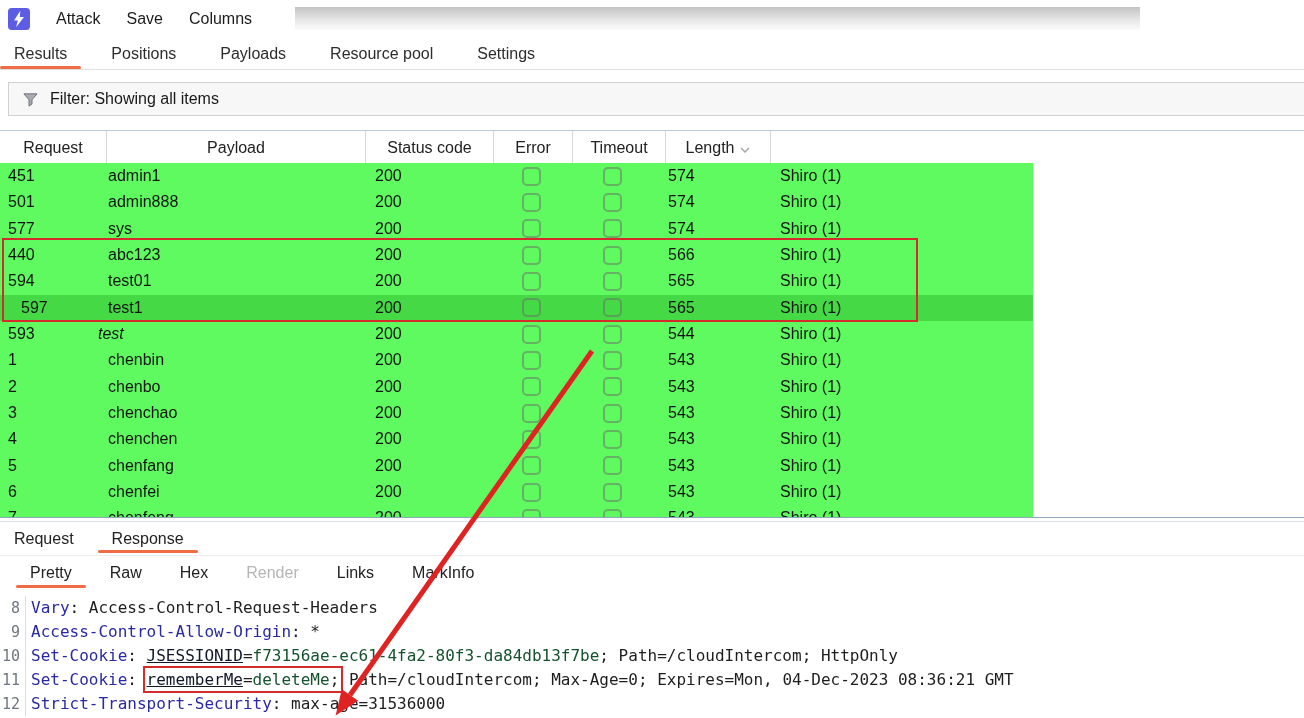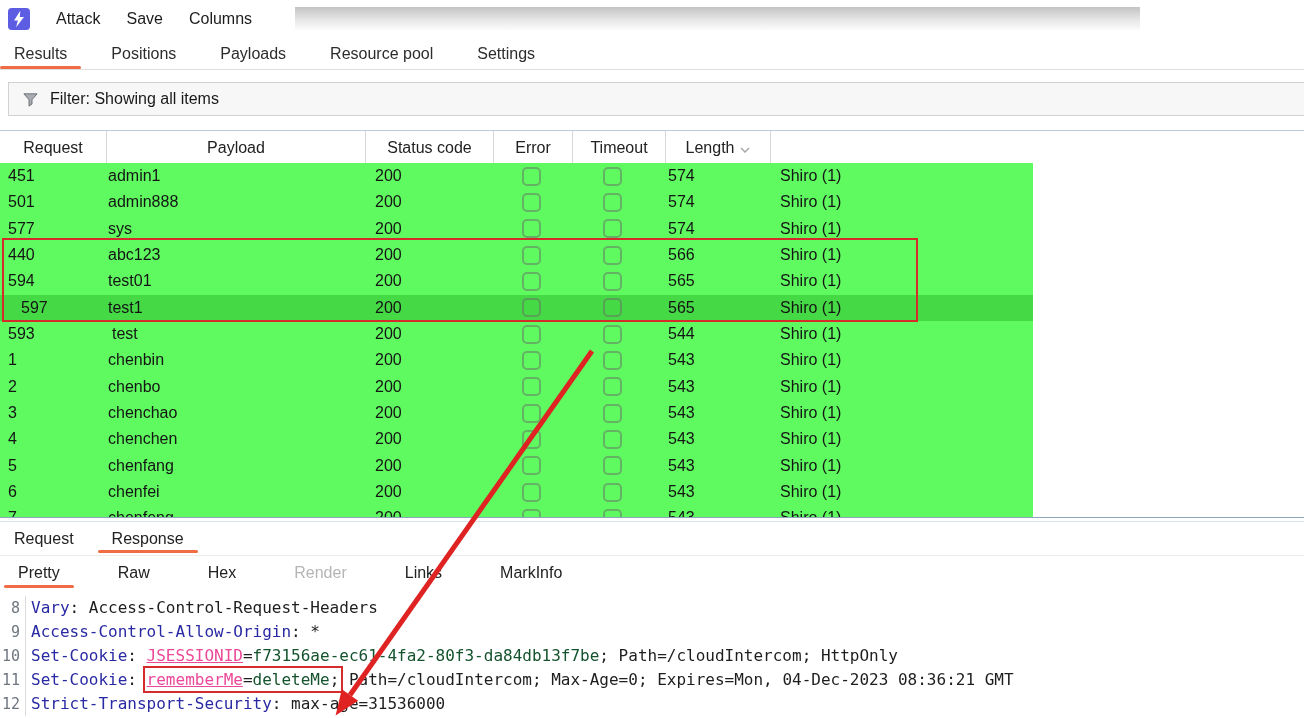--- a/index.html
+++ b/index.html
@@ -46,33 +46,33 @@
   .split { position:absolute; top:517px; left:0; right:0; height:5px; background:#fff;
            border-top:1px solid #8fa7bd; border-bottom:1px solid #d9e1ea; }
 
   
   .bpanel { position:absolute; top:522px; left:0; right:0; bottom:0; background:#fff; }
   .rrtabs { height:34px; display:flex; align-items:stretch; padding-left:14px; gap:38px;
             border-bottom:1px solid #ececec; }
   .etab, .vtab { position:relative; display:flex; align-items:center; font-size:16px; color:#222; cursor:default; }
   .etab.active::after, .vtab.active::after { content:""; position:absolute; left:-14px; right:-14px; bottom:2px;
             height:3px; background:var(--accent_orange,#ef6c44); border-radius:2px; }
-  .subtabs { height:34px; display:flex; align-items:stretch; padding-left:18px; gap:58px; }
+  .subtabs { height:34px; display:flex; align-items:stretch; padding-left:18px; gap:38px;margin-left:12px; }
   .vtab.disabled { color:#b5b5b5; }
 
   
   .httpview { position:absolute; top:69px; left:0; right:0; bottom:0; padding-top:5px;
               font-family:"DejaVu Sans Mono", monospace; font-size:16px; }
   .hline { display:flex; line-height:24px; }
   .lnum { width:26px; flex:none; text-align:right; padding-right:5px; margin-right:5px; font-size:15px;
           color:#6e7680; border-right:1px solid #dcdcdc; }
   .hcontent { white-space:pre; }
   .h-name { color:#2929a3; }
   .h-plain { color:#1e1e1e; }
-  .h-cookie { color:#ec4899; text-decoration:underline; }
+  .h-cookie { color:#0f172a; text-decoration:underline; }
   .h-red { color:#14532d; }
   .redbox { outline:2px solid var(--annotation_red,#d62b2b); outline-offset:2px; }
 
   
   .anno-rect { position:absolute; left:2px; top:238px; width:916px; height:84px;
                border:2px solid var(--annotation_red,#d62b2b); z-index:40; pointer-events:none; }
   .anno-arrow { position:absolute; left:0; top:0; z-index:50; pointer-events:none; }
 </style>
 </head>
 <body>
@@ -183,21 +183,21 @@
         <span class="tcell" style="left: 8px; margin-left: 13px;">597</span>
         <span class="tcell" style="left: 108px;">test1</span>
         <span class="tcell" style="left: 375px;">200</span>
         <span class="tcell" style="left: 668px;">565</span>
         <span class="tcell" style="left: 780px;">Shiro (1)</span>
         <span class="cb cb-error"></span>
         <span class="cb cb-timeout"></span>
       </div>
       <div class="trow">
         <span class="tcell" style="left: 8px;">593</span>
-        <span class="tcell" style="left: 112px;">test</span>
+        <span class="tcell" style="left: 98px; font-style: italic;">test</span>
         <span class="tcell" style="left: 375px;">200</span>
         <span class="tcell" style="left: 668px;">544</span>
         <span class="tcell" style="left: 780px;">Shiro (1)</span>
         <span class="cb cb-error"></span>
         <span class="cb cb-timeout"></span>
       </div>
       <div class="trow">
         <span class="tcell" style="left: 8px;">1</span>
         <span class="tcell" style="left: 108px;">chenbin</span>
         <span class="tcell" style="left: 375px;">200</span>

